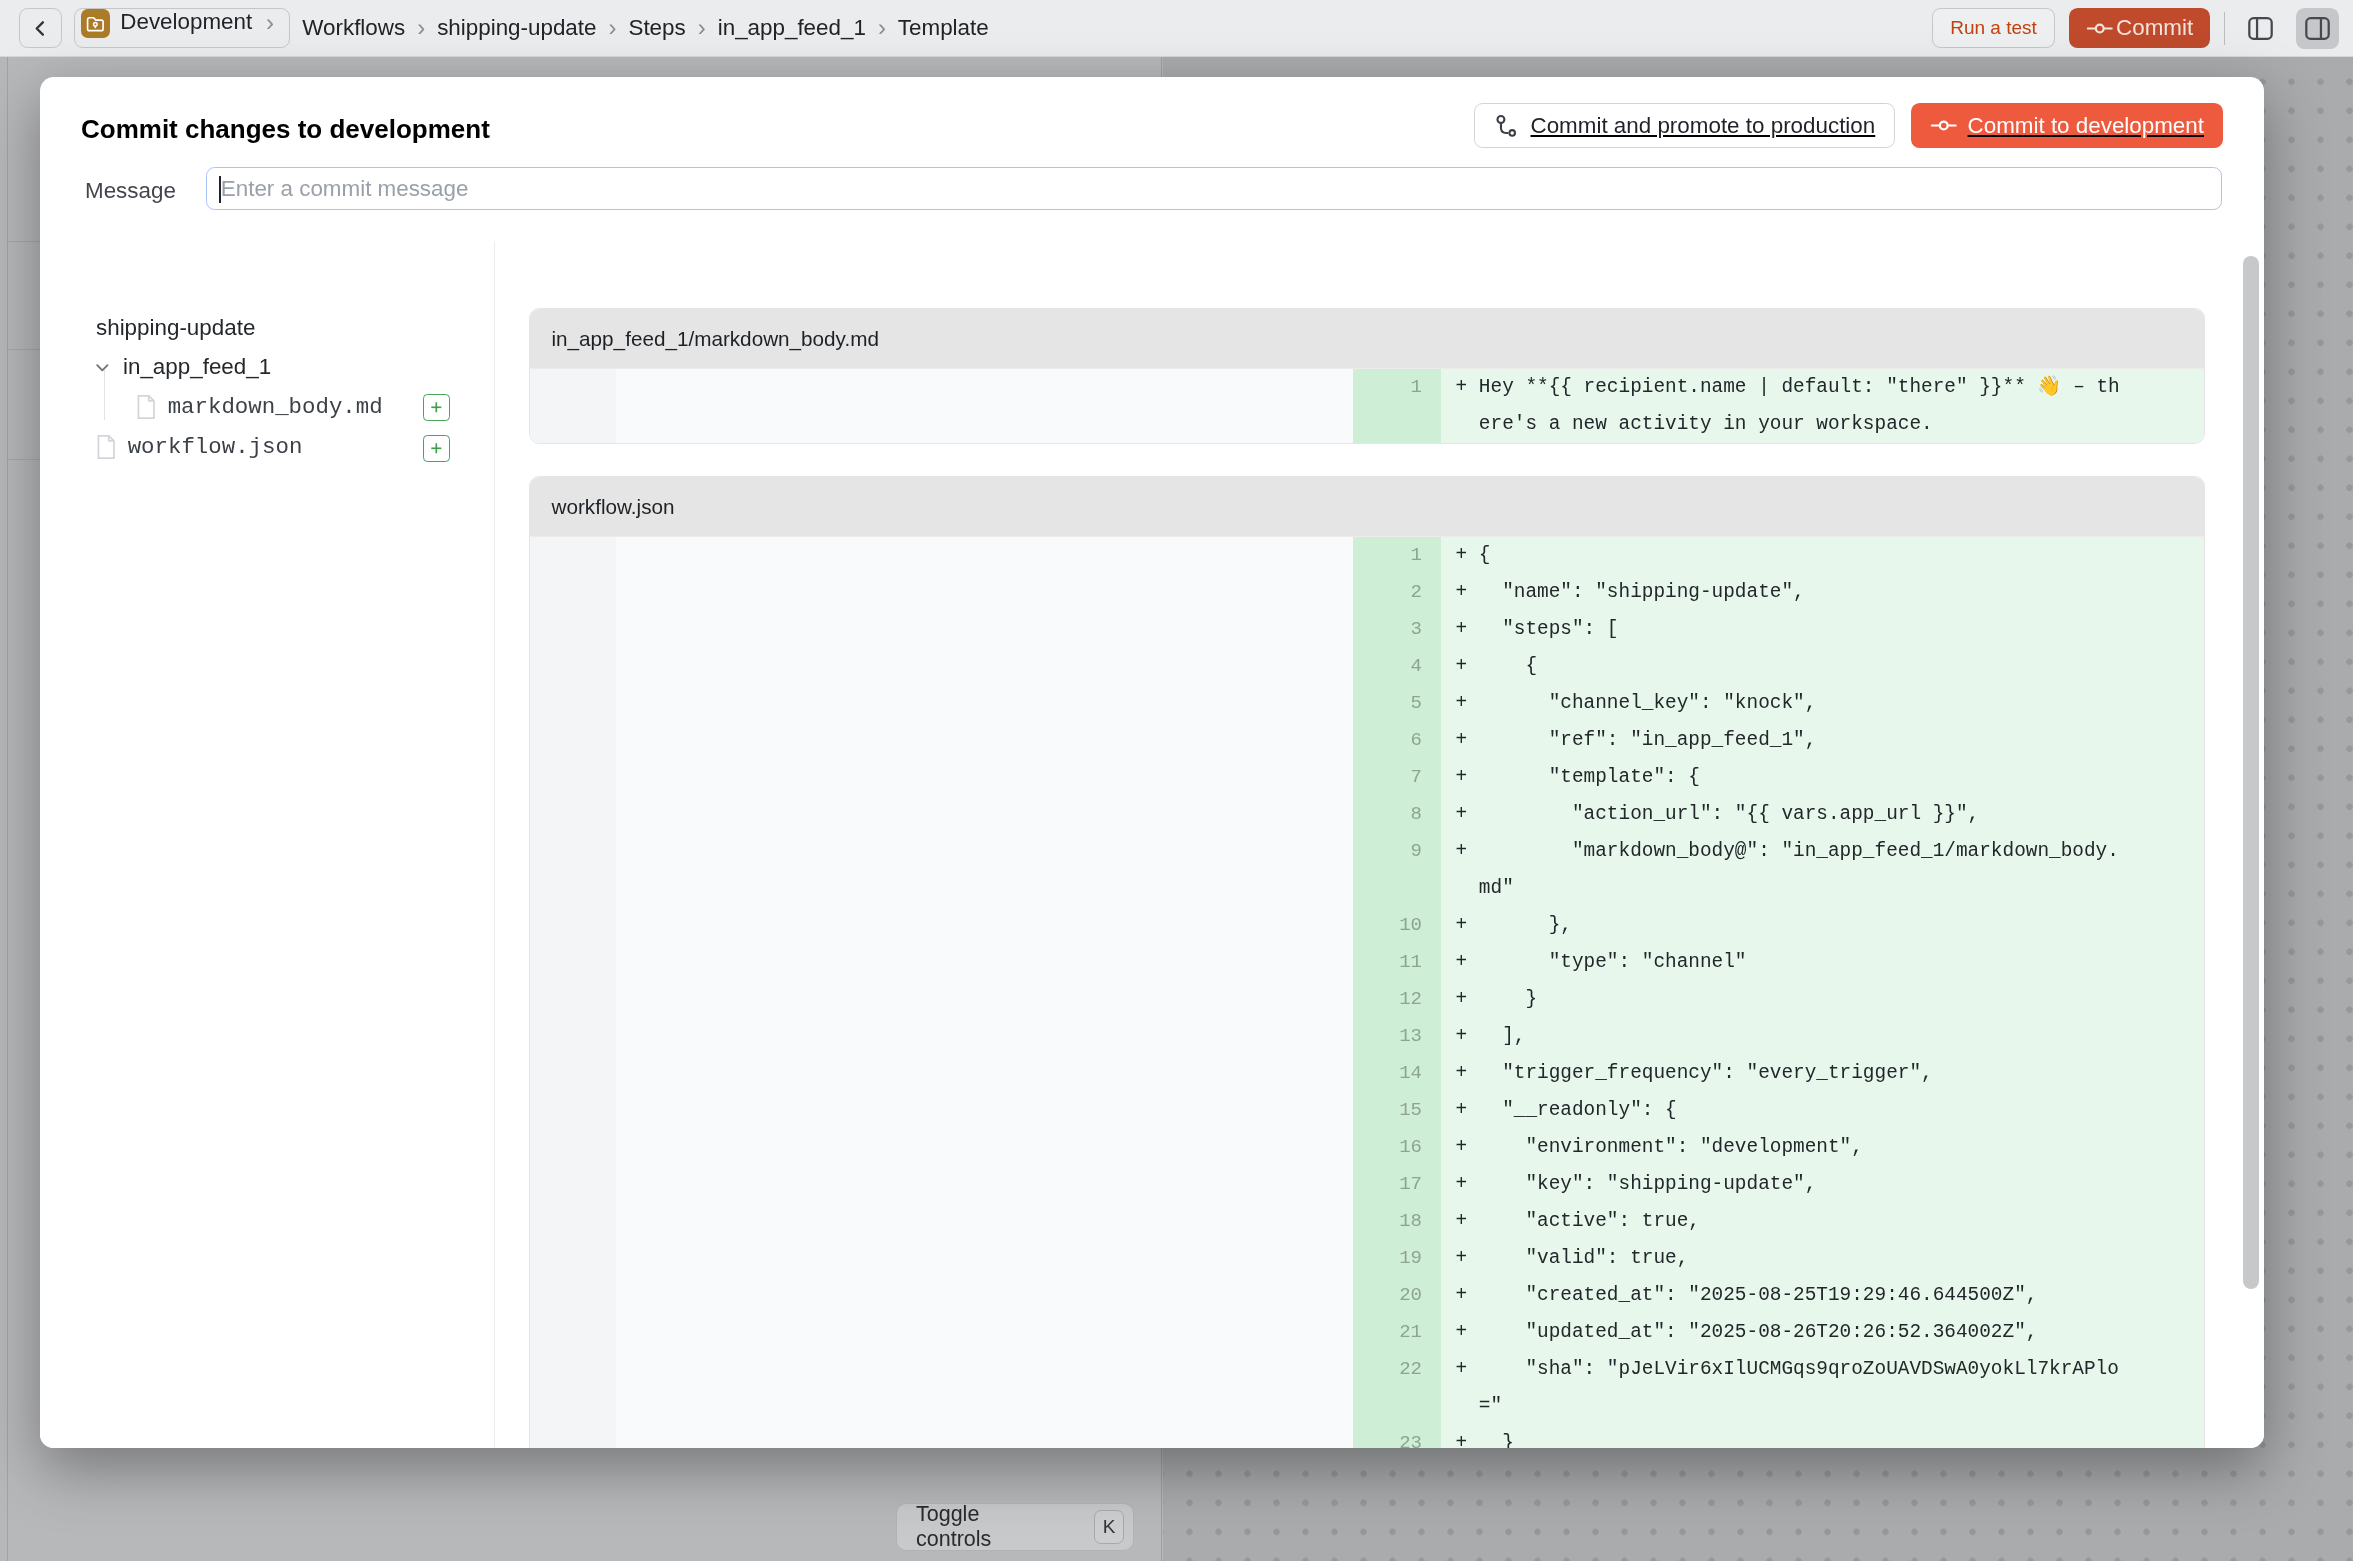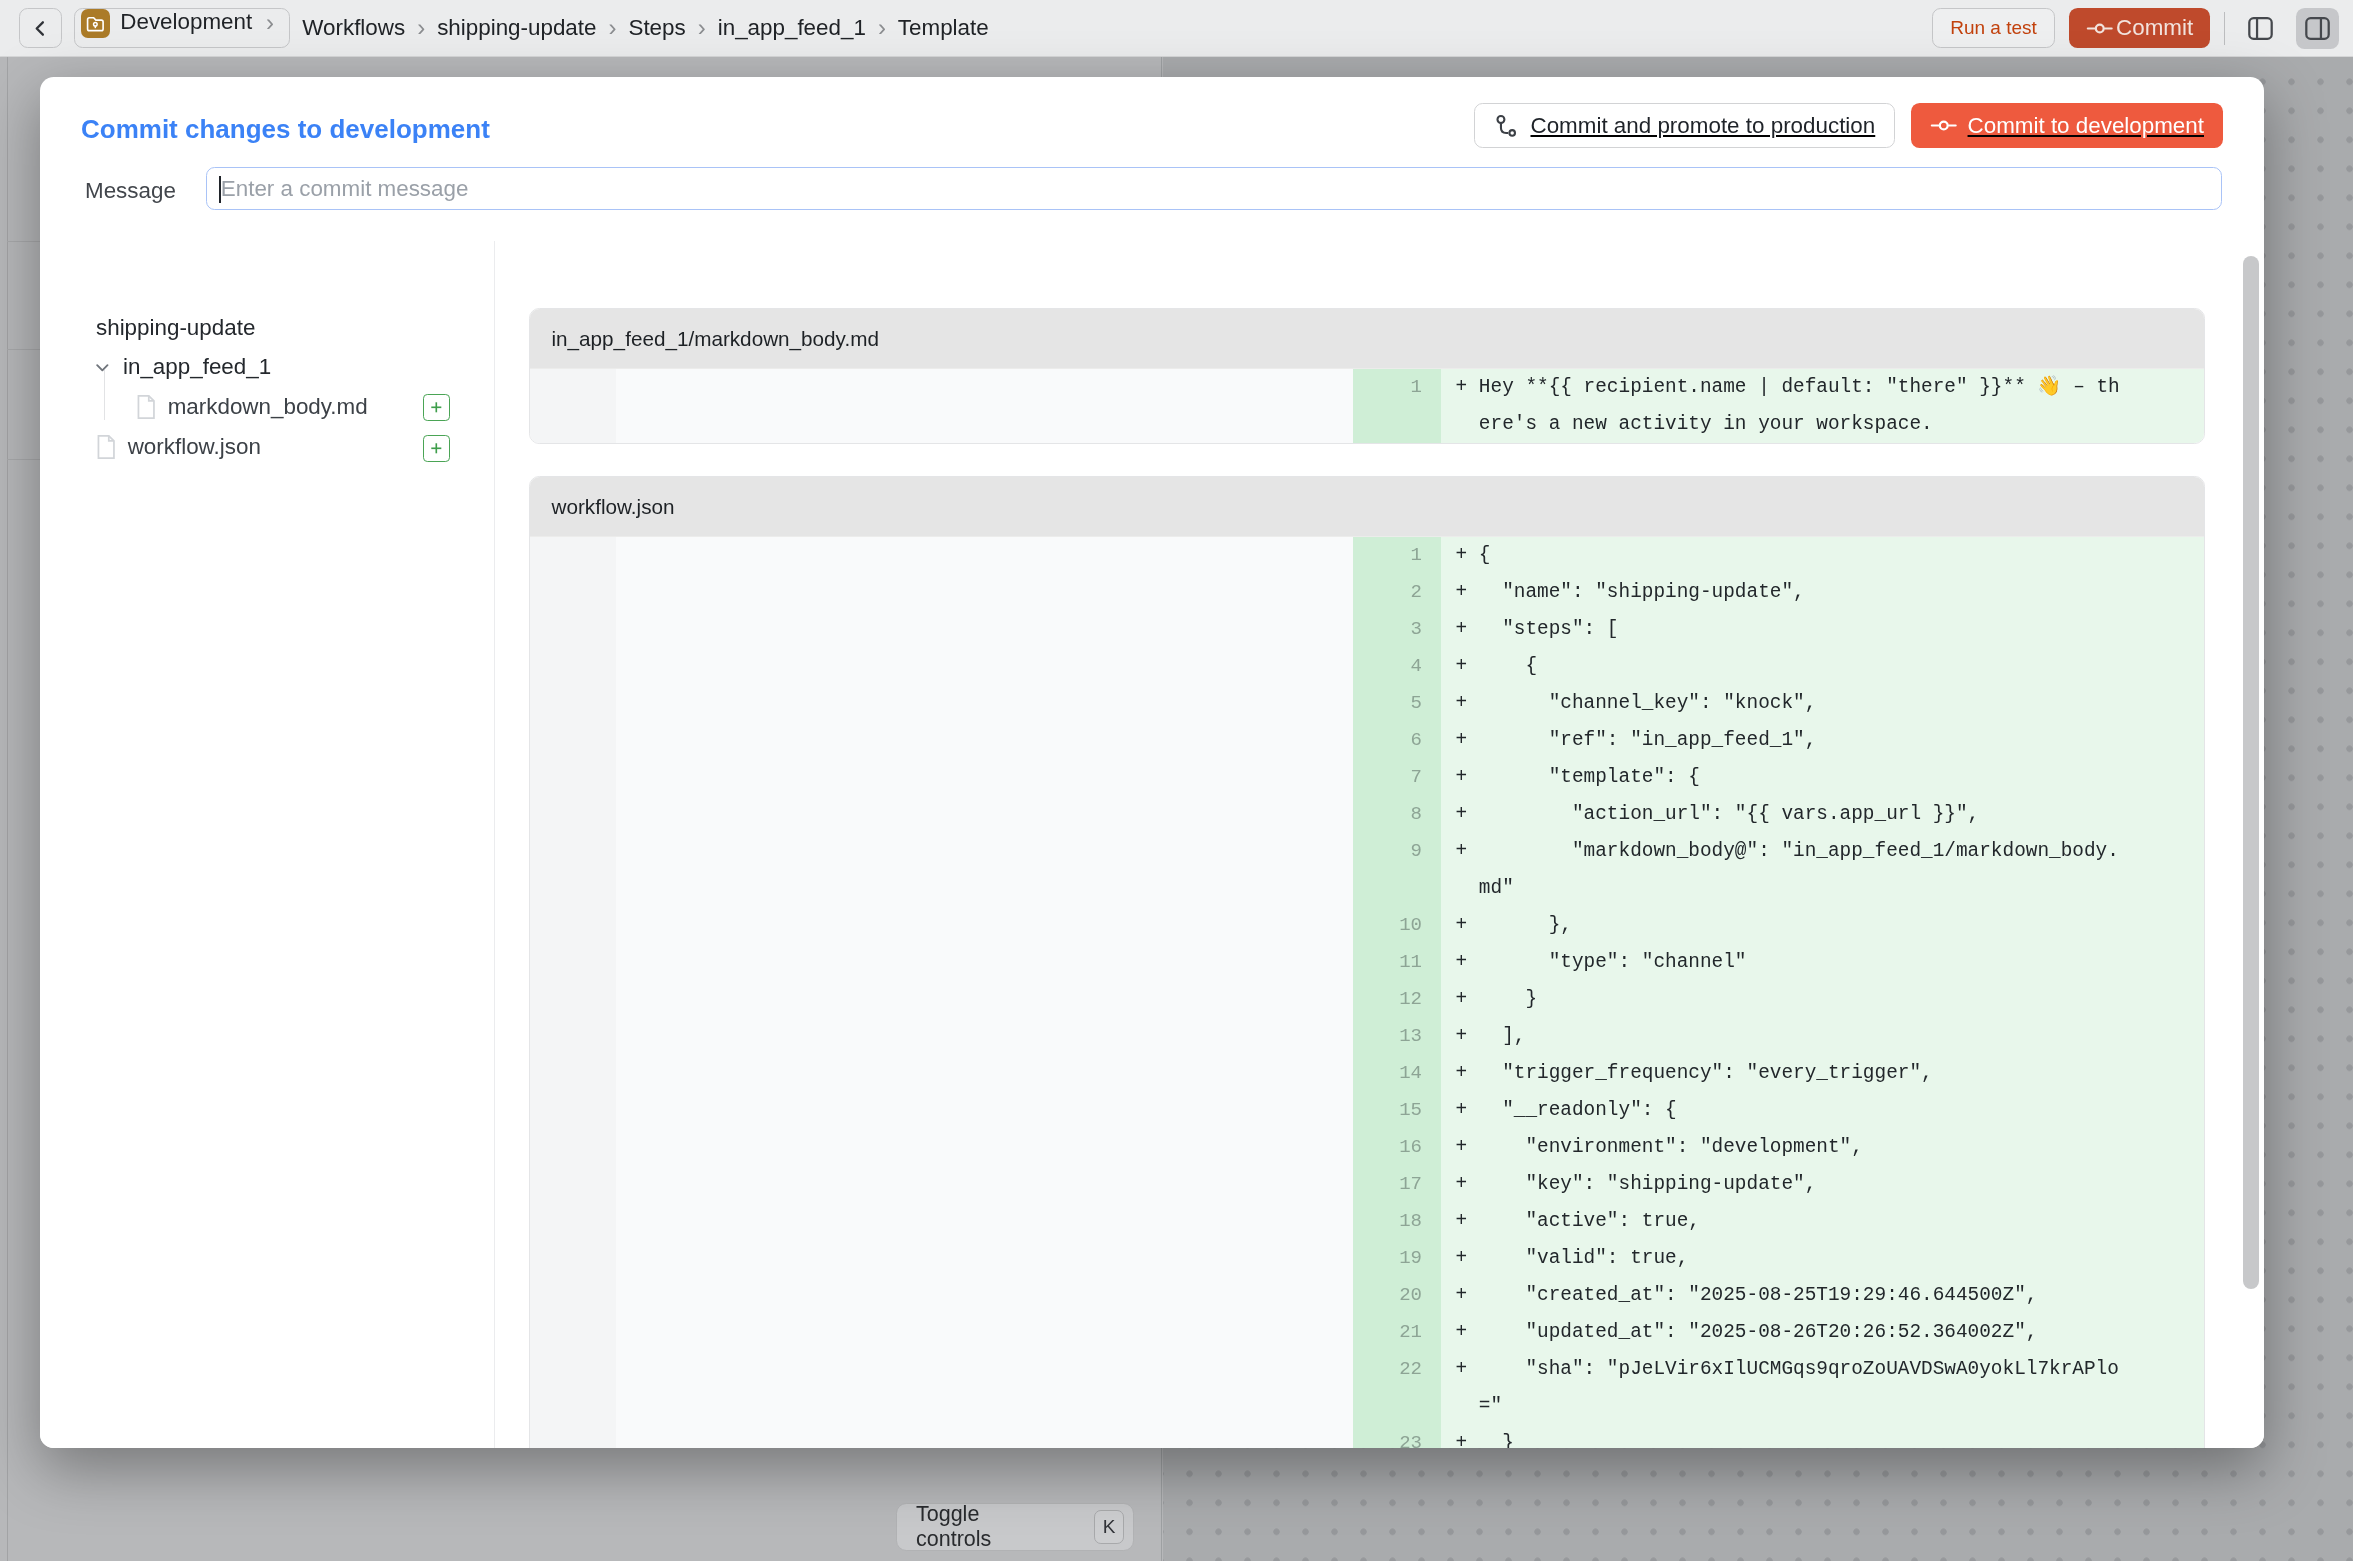--- a/index.html
+++ b/index.html
@@ -28,36 +28,36 @@
   .tb-right { margin-left:auto; display:flex; align-items:center; gap:13.8px; }
   .btn-runtest { height:40px; padding:0 17px; border:0.9px solid #c5c6c8; border-radius:8.6px; font-size:19px; color:#c2410c; background:#eeeff0; display:flex; align-items:center; }
   .btn-commit-top { height:40px; padding:0 17px; border-radius:8.6px; background:#bf4a2c; color:#f2e3dd; font-size:22.4px; display:flex; align-items:center; gap:3px; }
   .tb-divider { width:0.9px; height:33px; background:#bcbdbf; }
   .layoutbtn { width:43px; height:41px; border-radius:8.6px; display:flex; align-items:center; justify-content:center; }
   .layoutbtn.active { background:#c6c7ca; }
 
   
   .modal { position:absolute; left:40px; top:77px; width:2224px; height:1371px; background:#ffffff; border-radius:13.8px;
     box-shadow:0 20.7px 60px rgba(0,0,0,0.35); overflow:hidden; z-index:10; }
-  .modal-title { position:absolute; left:41px; top:37px; font-size:26px; font-weight:700; color:#3b82f6; }
+  .modal-title { position:absolute; left:41px; top:37px; font-size:26px; font-weight:700; color:#000000; }
   .modal-actions { position:absolute; right:41px; top:26px; display:flex; gap:15.5px;text-decoration:underline; }
   .btn-promote { height:45px; padding:0 19px; border:0.9px solid #d2d3d5; border-radius:8.6px; background:#fff; display:flex; align-items:center; gap:10.3px; font-size:22.4px; font-weight:500; color:#1f2329; }
   .btn-commit-dev { height:45px; padding:0 19px; border-radius:8.6px; background:#ee5a3e; display:flex; align-items:center; gap:10.3px; font-size:22.4px; font-weight:500; color:#ffffff; }
   .msg-label { position:absolute; left:45px; top:101px; font-size:22.4px; color:#42464c; }
   .msg-input { position:absolute; left:166px; top:90px; width:2016px; height:43px; border:1.7px solid #a9c3f7; border-radius:8.6px;
     font-size:22.4px; color:#1f2329; padding:0 13.8px; background:#fff; font-family:"Liberation Sans",sans-serif; outline:none; }
   .msg-input::placeholder { color:#9aa0a8; }
   .caret { position:absolute; left:179px; top:99px; width:1.7px; height:27px; background:#20242a; }
   .mod-divider { position:absolute; left:0; top:164px; width:2224px; height:0.9px; background:#e9eaeb; }
 
   
   .sidebar { position:absolute; left:0; top:164px; width:455px; height:1207px; background:#fff; border-right:0.9px solid #ebecee; }
   .tree-row { position:absolute; display:flex; align-items:center; gap:10.3px; height:34px; }
   .tree-label { font-size:22.4px; color:#24282d; white-space:nowrap; }
-  .tree-label.file { color:#3c4147; }
+  .tree-label.file { color:#3c4147;font-family:Liberation Mono, monospace; }
   .guide { position:absolute; left:64px; top:129px; width:0.9px; height:50px; background:#e2e3e5; }
   .plus-badge { position:absolute; left:383px; width:27px; height:27px; border:1.7px solid #4aa455; border-radius:4.3px; display:flex; align-items:center; justify-content:center; }
 
   
   .diff-area { position:absolute; left:455px; top:164px; width:1769px; height:1207px; overflow:hidden; background:#fff; }
   .diff-panel { position:absolute; left:34px; width:1676px; border:0.9px solid #e4e5e7; border-radius:10.3px; overflow:hidden; background:#fff; }
   .diff-panel.panel-0 { top:67px; }
   .diff-panel.panel-1 { top:235px; }
   .diff-head { height:60px; line-height:59px; padding-left:21.5px; background:#e5e5e5; border-bottom:0.9px solid #ececeb; font-size:20.7px; font-weight:500; color:#1d2125; }
   .diff-row { display:flex; align-items:stretch; min-height:37px; }

